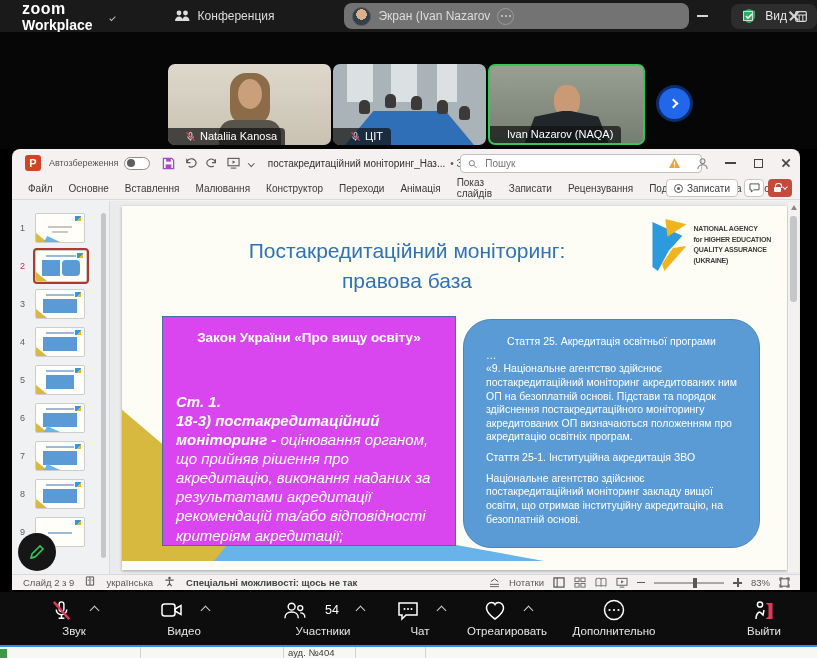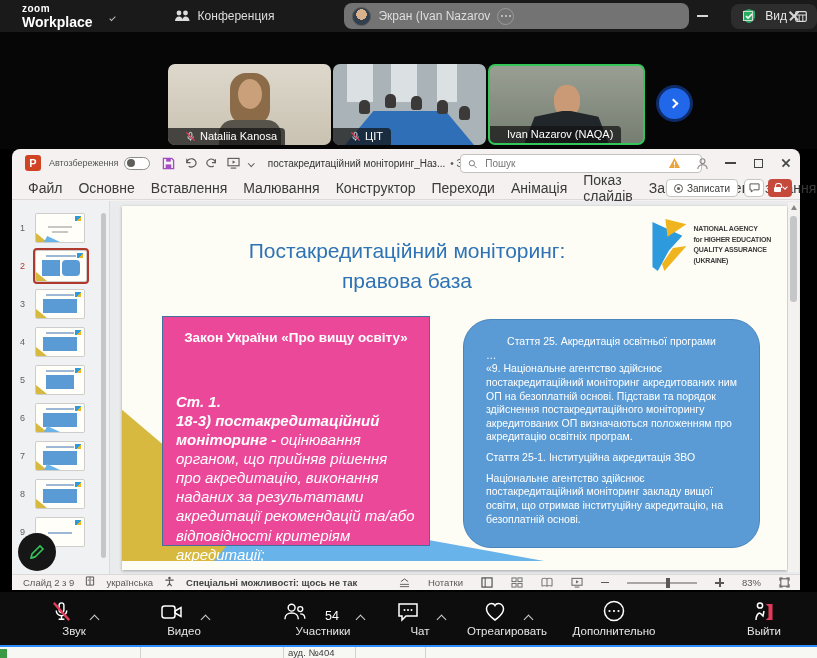--- a/index.html
+++ b/index.html
@@ -3,21 +3,21 @@
 <meta charset="utf-8">
 <style>
   html,body{margin:0;padding:0;background:#000;}
   *{box-sizing:border-box;}
   .screen{position:relative;width:817px;height:658px;background:#000;overflow:hidden;
           font-family:"Liberation Sans",sans-serif;-webkit-font-smoothing:antialiased;}
 
   
   .ztitle{position:absolute;top:0;left:0;right:0;height:32px;background:#1a1a1a;display:flex;align-items:center;}
   .zlogo{margin-left:22px;color:#fff;line-height:1;}
-  .zlogo .t{font-size:10px;font-weight:bold;letter-spacing:.5px;}
+  .zlogo .t{font-size:16px;font-weight:bold;letter-spacing:.5px;}
   .zlogo .b{font-size:14px;font-weight:bold;margin-top:1px;}
   .chev{display:inline-block;width:6px;height:6px;border-right:1.6px solid currentColor;border-bottom:1.6px solid currentColor;}
   .chev.down{transform:rotate(45deg);}
   .chev.up{transform:rotate(-135deg);}
   .zlogo-chev{color:#bbb;margin-left:18px;margin-top:4px;}
   .ztab{display:flex;align-items:center;gap:7px;color:#ddd;font-size:12px;}
   .ztab.meeting{margin-left:60px;}
   .ztab.screen{margin-left:70px;background:#737373;border-radius:8px;height:26px;padding:0 8px;}
   .avatar{width:19px;height:19px;border-radius:50%;background:radial-gradient(circle at 50% 38%,#d9b18c 0 38%,#31404f 40%);border:1px solid #555;}
   .circle-btn{width:17px;height:17px;border:1.3px solid #9a9a9a;border-radius:50%;display:flex;align-items:center;justify-content:center;color:#cfcfcf;}
@@ -66,21 +66,21 @@
   .doc-saved{color:#5a5856;margin-left:5px;}
   .searchbox{position:absolute;left:448px;top:5px;width:242px;height:19px;background:#fff;border:1px solid #c3c1bf;border-radius:4px;
              display:flex;align-items:center;gap:6px;padding:0 7px;}
   .searchbox input{border:none;outline:none;font-size:10px;color:#444;width:100%;background:transparent;font-family:"Liberation Sans",sans-serif;}
   .ppt-right{position:absolute;right:0;top:0;height:28px;display:flex;align-items:center;}
   .pwc{width:28px;height:28px;display:flex;align-items:center;justify-content:center;color:#444;}
   .pwc .wc-max{width:9px;height:9px;border-width:1.1px;}
   .pwc .wc-x i{background:#444;}
 
   .ppt-ribbon{position:relative;height:23px;display:flex;align-items:center;border-bottom:1px solid #dcdad8;}
-  .rtab{padding:0 8px;font-size:14px;color:#3b3a39;}
+  .rtab{padding:0 8px;font-size:10px;color:#3b3a39;}
   .rtab.first{margin-left:8px;}
   .rec-btn{position:absolute;right:62px;top:2px;height:18px;border:1px solid #c8c6c4;border-radius:4px;background:#fff;
            display:flex;align-items:center;gap:4px;padding:0 7px;font-size:10px;color:#3b3a39;}
   .rec-ic{width:9px;height:9px;border:1.3px solid #5a5856;border-radius:50%;display:flex;align-items:center;justify-content:center;}
   .rec-ic i{width:3px;height:3px;border-radius:50%;background:#5a5856;}
   .cmt-btn{position:absolute;right:36px;top:2px;width:20px;height:18px;border:1px solid #c8c6c4;border-radius:4px;background:#fff;display:flex;align-items:center;justify-content:center;}
   .share-btn{position:absolute;right:8px;top:2px;width:24px;height:18px;border-radius:4px;background:#c64a3c;display:flex;align-items:center;justify-content:center;gap:2px;color:#fff;}
   .lock{position:relative;width:7px;height:5px;background:#fff;border-radius:1px;margin-top:3px;}
   .lock::before{content:"";position:absolute;left:1px;top:-4px;width:5px;height:4px;border:1.2px solid #fff;border-bottom:none;border-radius:3px 3px 0 0;}
   .share-btn .chev{width:4px;height:4px;border-width:1.2px;margin-top:-2px;}
@@ -109,48 +109,48 @@
   .slide{position:absolute;left:12px;top:5px;width:665px;height:364px;background:#fdfcf5;box-shadow:0 1px 3px rgba(0,0,0,.3);overflow:hidden;}
   .s-title{position:absolute;left:70px;top:30px;width:430px;text-align:center;color:#2e73b5;font-size:21px;line-height:1.45;}
   .s-logo{position:absolute;right:16px;top:13px;display:flex;gap:7px;align-items:center;}
   .naqa-mark{position:relative;width:34px;height:52px;}
   .naqa-mark .y1{position:absolute;left:38%;top:0;width:62%;height:34%;background:#f0b51e;clip-path:polygon(0 0,100% 30%,10% 100%);}
   .naqa-mark .bl{position:absolute;left:0;top:6%;width:88%;height:94%;background:#2d9ade;clip-path:polygon(0 0,100% 28%,55% 58%,18% 100%,0 92%);}
   .naqa-mark .y2{position:absolute;left:28%;top:52%;width:72%;height:48%;background:#f0b51e;clip-path:polygon(45% 8%,100% 0,10% 100%,0 72%);}
   .naqa-text{font-size:7px;font-weight:bold;color:#3d3d3d;line-height:1.5;letter-spacing:-.2px;white-space:nowrap;}
   .deco-y{position:absolute;left:0;bottom:9px;width:178px;height:168px;background:#d6b93e;clip-path:polygon(0 10%,100% 100%,0 100%);}
   .deco-b{position:absolute;left:92px;bottom:9px;width:330px;height:52px;background:#68b3e9;clip-path:polygon(13% 0,100% 100%,0 100%);}
-  .lbox{position:absolute;left:40px;top:110px;width:268px;height:230px;background:#ec4899;border:1px solid #41719c;color:#fff;}
+  .lbox{position:absolute;left:40px;top:110px;width:294px;height:230px;background:#d946ef;border:1px solid #41719c;color:#fff;}
   .lbox h3{margin:13px 18px 0;text-align:center;font-size:13.5px;line-height:1.2;}
   .lbox .body{margin:46px 13px 0;font-size:15px;line-height:1.27;font-style:italic;}
   .rbox{position:absolute;left:341px;top:113px;width:297px;height:229px;background:#5b9bd5;border:1px solid #4a85bb;border-radius:28px;color:#fff;padding:15px 22px;font-size:10.5px;line-height:1.3;}
   .rbox .c{text-align:center;}
   .rbox p{margin:0 0 7px;}
   .rbox p.tight{margin:0;}
   .vscroll{position:absolute;right:1px;top:1px;bottom:2px;width:11px;background:#f3f2f1;display:flex;flex-direction:column;align-items:center;padding-top:3px;}
   .vscroll .bar{width:7px;height:86px;background:#c4c6c8;border-radius:3px;margin-top:6px;}
 
   .ppt-status{position:absolute;left:0;bottom:0;right:0;height:16px;background:#f4f1f0;border-top:1px solid #dcdad8;
               display:flex;align-items:center;font-size:9.5px;color:#5a5856;}
   .st{margin-left:11px;white-space:nowrap;}
   .st.bold{font-weight:bold;color:#444;}
-  .st-right{margin-left:auto;display:flex;align-items:center;gap:18px;margin-right:10px;}
+  .st-right{margin-left:auto;display:flex;align-items:center;gap:9px;margin-right:10px;}
   .zoomline{width:70px;height:2px;background:#a9a7a5;position:relative;}
   .zoomline .handle{position:absolute;left:56%;top:-4px;width:3.5px;height:10px;background:#5a5856;}
   .minus{width:8px;height:1.6px;background:#5a5856;}
   .plus{position:relative;width:9px;height:9px;}
   .plus i{position:absolute;background:#5a5856;}
   .plus i.h{left:0;top:4px;width:9px;height:1.6px;} .plus i.v{left:4px;top:0;width:1.6px;height:9px;}
 
   .pencilbtn{position:absolute;left:6px;top:384px;width:38px;height:38px;border-radius:50%;background:#161616;display:flex;align-items:center;justify-content:center;z-index:30;}
 
   
   .ztoolbar{position:absolute;left:0;top:592px;width:100%;height:53px;background:#0d0d0d;color:#ececec;}
   .tbtn{position:absolute;top:5px;text-align:center;}
-  .tbtn .icons{position:relative;height:26px;display:flex;align-items:flex-end;justify-content:center;gap:18px;}
+  .tbtn .icons{position:relative;height:26px;display:flex;align-items:center;justify-content:center;gap:18px;}
   .tbtn .lbl{font-size:11.5px;margin-top:2px;color:#e6e6e6;}
   .tbtn .chev{color:#cfcfcf;width:7px;height:7px;}
   .count{font-size:12.5px;color:#fff;}
   .understrip{position:absolute;left:0;top:645px;width:100%;height:23px;background:#f7f7f4;border-top:2px solid #2d8cff;font-size:9.5px;color:#3b3b3b;}
   .cellline{position:absolute;top:0;bottom:0;width:1px;background:#d2d2d0;}
   .celltext{position:absolute;left:288px;top:0;}
   .greensq{position:absolute;left:0;top:2px;width:7px;height:9px;background:#3c9a46;}
 </style>
 </head>
 <body>

